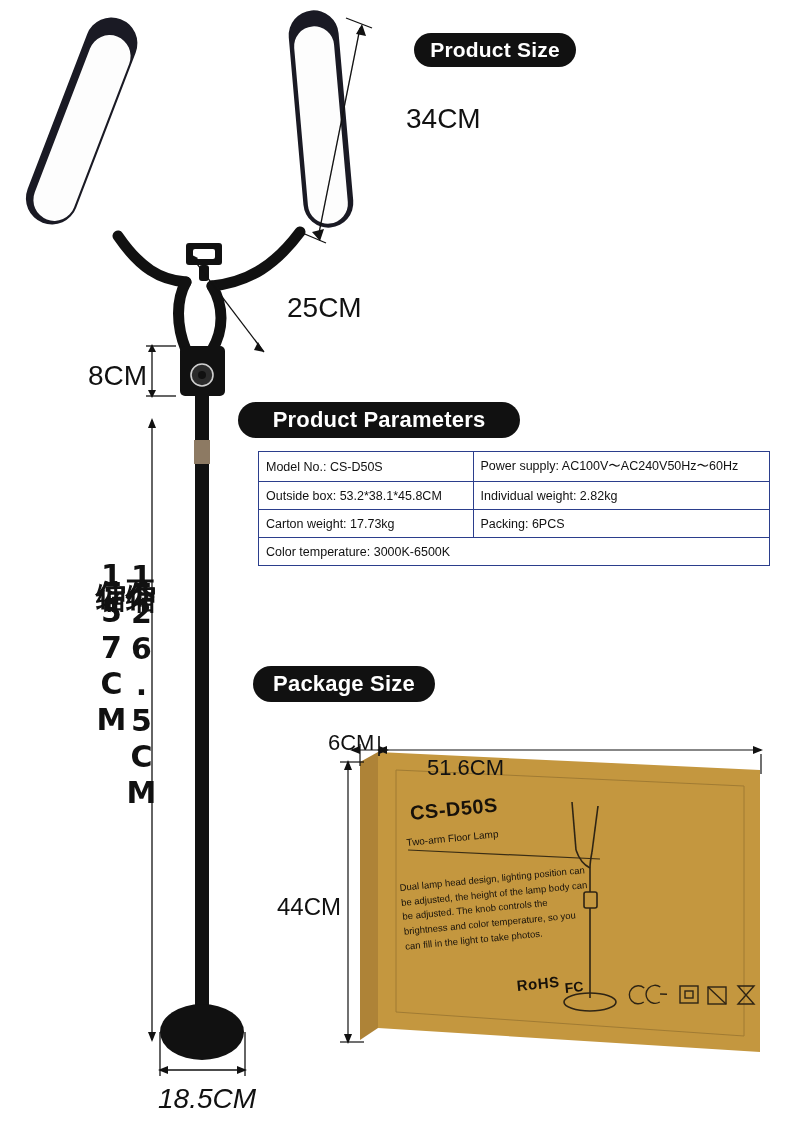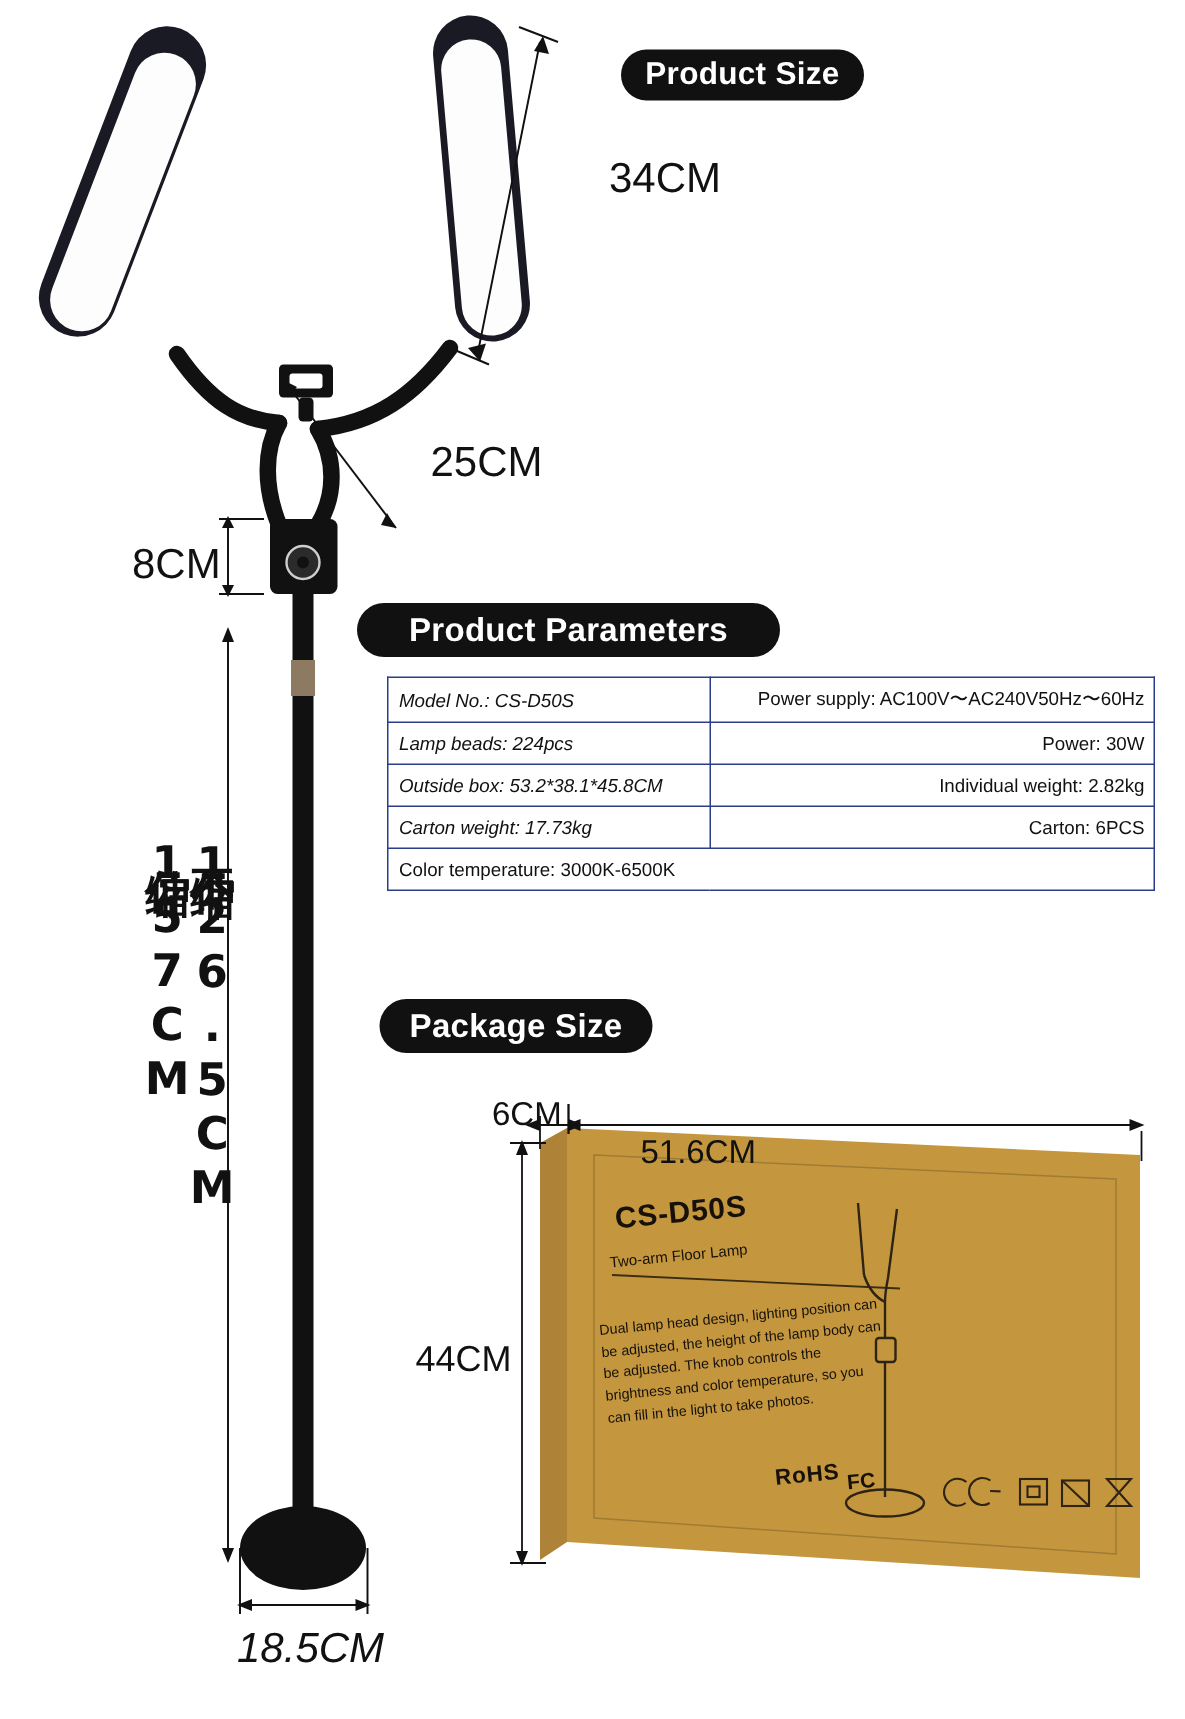--- a/index.html
+++ b/index.html
@@ -100,22 +100,22 @@
   }
   #params-table td {
     border: 1px solid #2b3e8c;
     font-size: 12.5px;
     padding: 6px 6px 6px 7px;
     height: 15px;
     color: #111111;
     vertical-align: middle;
     white-space: nowrap;
   }
-  #params-table td.c1 { width: 208px; font-style: italic; }
-  #params-table td.c2 { width: 290px; text-align: right; }
+  #params-table td.c1 { width: 208px; }
+  #params-table td.c2 { width: 290px; }
   #params-table td.full { width: 498px; }
 
   
   #package-illustration {
     position: absolute;
     left: 240px;
     top: 710px;
     width: 540px;
     height: 390px;
   }
@@ -240,30 +240,26 @@
   <div class="dim" id="dim-185">18.5CM</div>
   <div id="dim-height">不伸缩126.5CM 伸缩157CM</div>
 
   <table id="params-table">
     <tbody>
       <tr>
         <td class="c1">Model No.: CS-D50S</td>
         <td class="c2">Power supply: AC100V〜AC240V50Hz〜60Hz</td>
       </tr>
       <tr>
-        <td class="c1">Lamp beads: 224pcs</td>
-        <td class="c2">Power: 30W</td>
-      </tr>
-      <tr>
         <td class="c1">Outside box: 53.2*38.1*45.8CM</td>
         <td class="c2">Individual weight: 2.82kg</td>
       </tr>
       <tr>
         <td class="c1">Carton weight: 17.73kg</td>
-        <td class="c2">Carton: 6PCS</td>
+        <td class="c2">Packing: 6PCS</td>
       </tr>
       <tr>
         <td class="full" colspan="2">Color temperature: 3000K-6500K</td>
       </tr>
     </tbody>
   </table>
 
   <svg id="package-illustration" viewBox="0 0 540 390" xmlns="http://www.w3.org/2000/svg">
 
     <polygon points="120,52 138,42 138,318 120,330" fill="#ae8337"></polygon>

